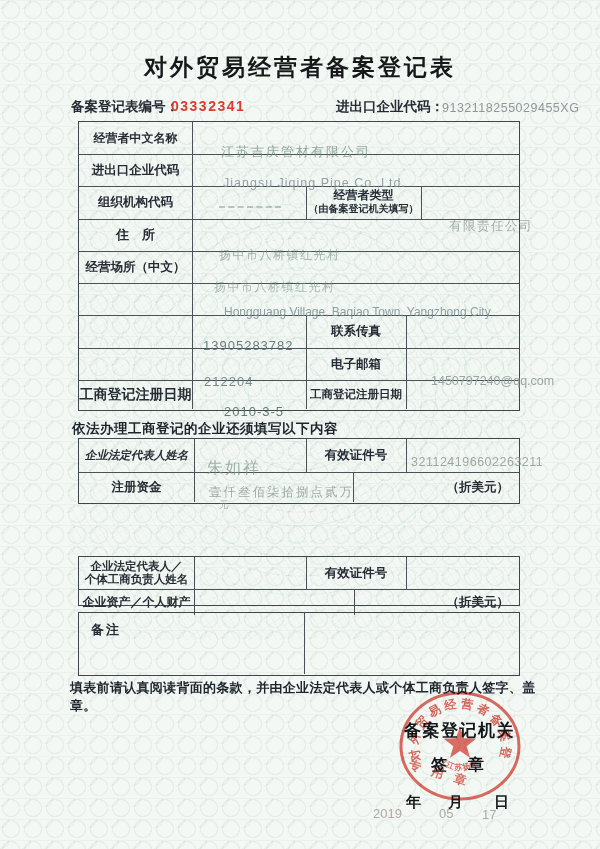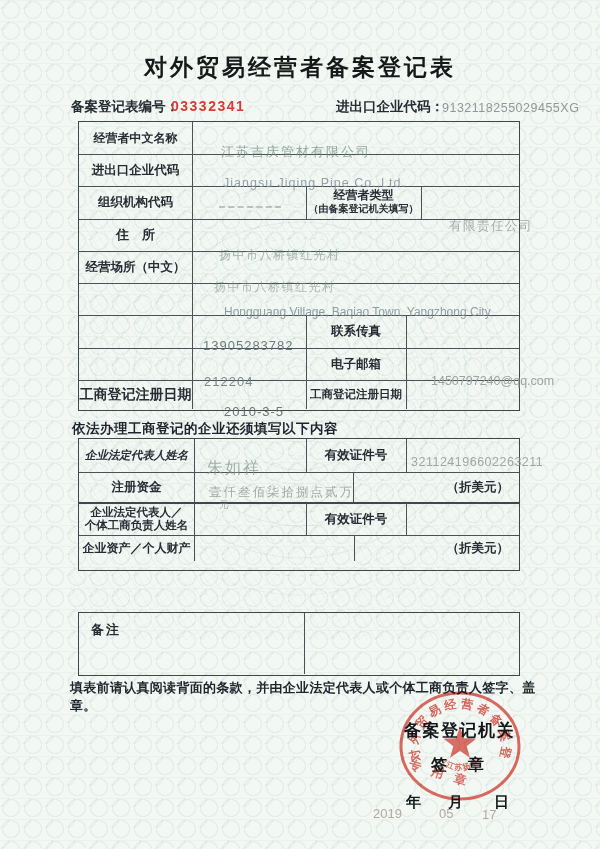--- a/index.html
+++ b/index.html
@@ -119,21 +119,21 @@
     <div class="abs lbl cellc" style="left:0;top:33px;width:115px;height:30px;font-size:12.5px;">注册资金</div>
     <div class="abs lbl" style="right:10px;top:40px;font-size:12.5px;">（折美元）</div>
 
     <span class="val" style="left:128px;top:19px;font-size:16px;color:#7e948c;opacity:0.7;letter-spacing:2px;">朱如祥</span>
     <span class="val" style="left:332px;top:16px;font-size:12.5px;color:#8b948f;opacity:0.8;letter-spacing:0.5px;">321124196602263211</span>
     <span class="val" style="left:130px;top:45px;font-size:12.5px;color:#85928b;opacity:0.75;letter-spacing:2px;">壹仟叁佰柒拾捌点贰万</span>
     <span class="val" style="left:140px;top:60px;font-size:9.5px;color:#85928b;opacity:0.75;">元</span>
   </div>
 
 
-  <div class="tbl" style="left:78px;top:502px;width:442px;height:69px;">
+  <div class="tbl" style="left:78px;top:556px;width:442px;height:50px;">
     <div class="hl" style="top:32px;"></div>
     <div class="vl" style="left:115px;top:0;height:58px;"></div>
     <div class="vl" style="left:227px;top:0;height:32px;"></div>
     <div class="vl" style="left:327px;top:0;height:32px;"></div>
     <div class="vl" style="left:275px;top:32px;height:26px;"></div>
 
     <div class="abs cellc" style="left:0;top:0;width:115px;height:32px;flex-direction:column;line-height:13px;">
       <span class="lbl" style="font-size:11.5px;">企业法定代表人／</span>
       <span class="lbl" style="font-size:11.5px;">个体工商负责人姓名</span>
     </div>

